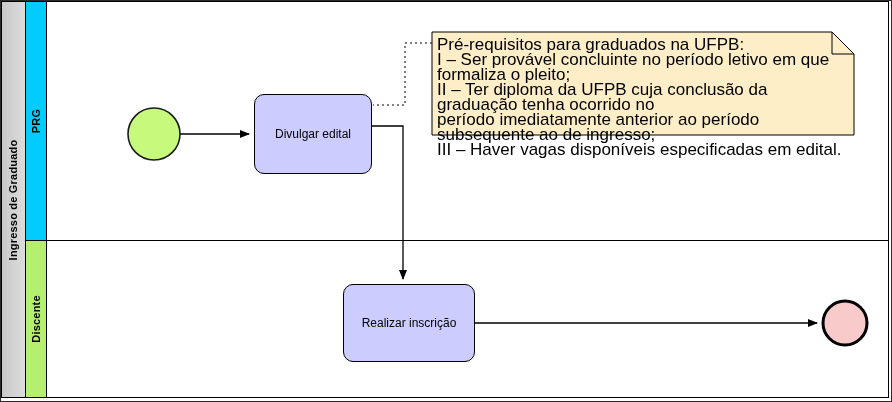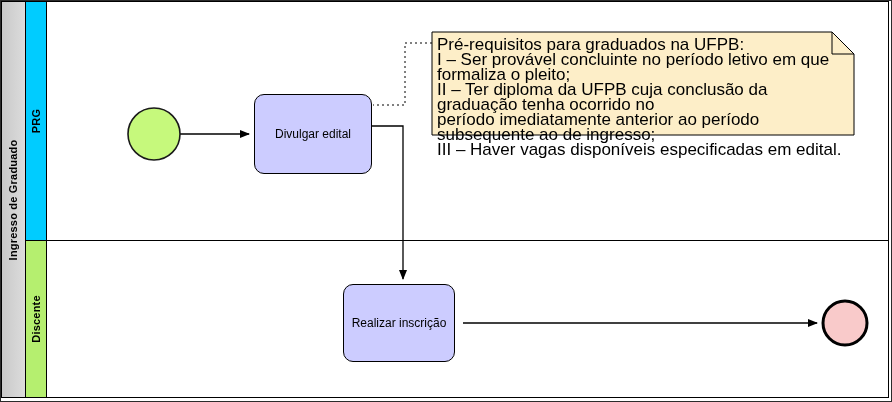--- a/index.html
+++ b/index.html
@@ -63,21 +63,21 @@
     box-sizing: border-box;
     background: #ccccff;
     border: 1px solid #000000;
     border-radius: 10px;
     display: flex; align-items: center; justify-content: center;
     font-size: 12px;
     color: #000000;
     text-align: left;
   }
   .task-1 { left: 252px; top: 92px; width: 118px; height: 80px; }
-  .task-2 { left: 341px; top: 282px; width: 112px; height: 78px; }
+  .task-2 { left: 341px; top: 282px; width: 132px; height: 78px; }
 
   .note-text {
     position: absolute;
     left: 435px; top: 35px;
     width: 412px;
     font-size: 17px;
     line-height: 15px;
     color: #000000;
     white-space: pre-line;
   }

